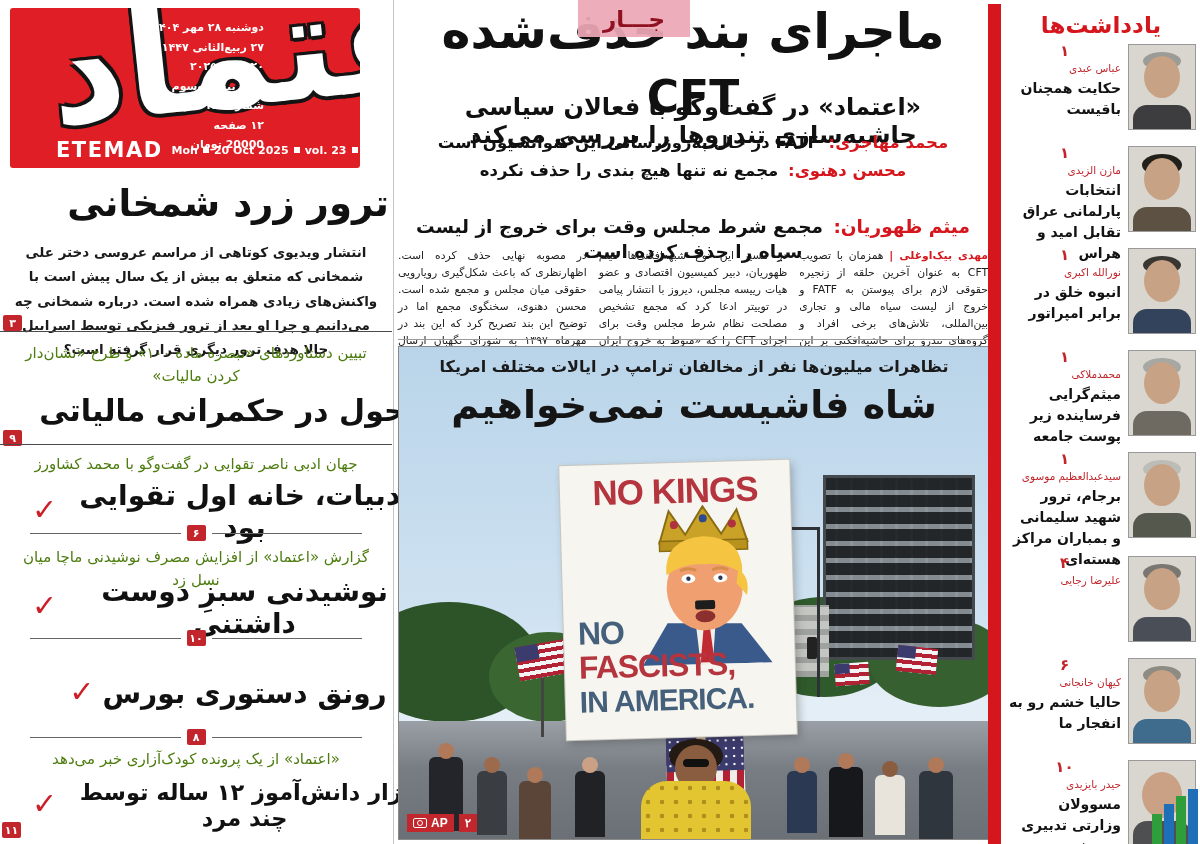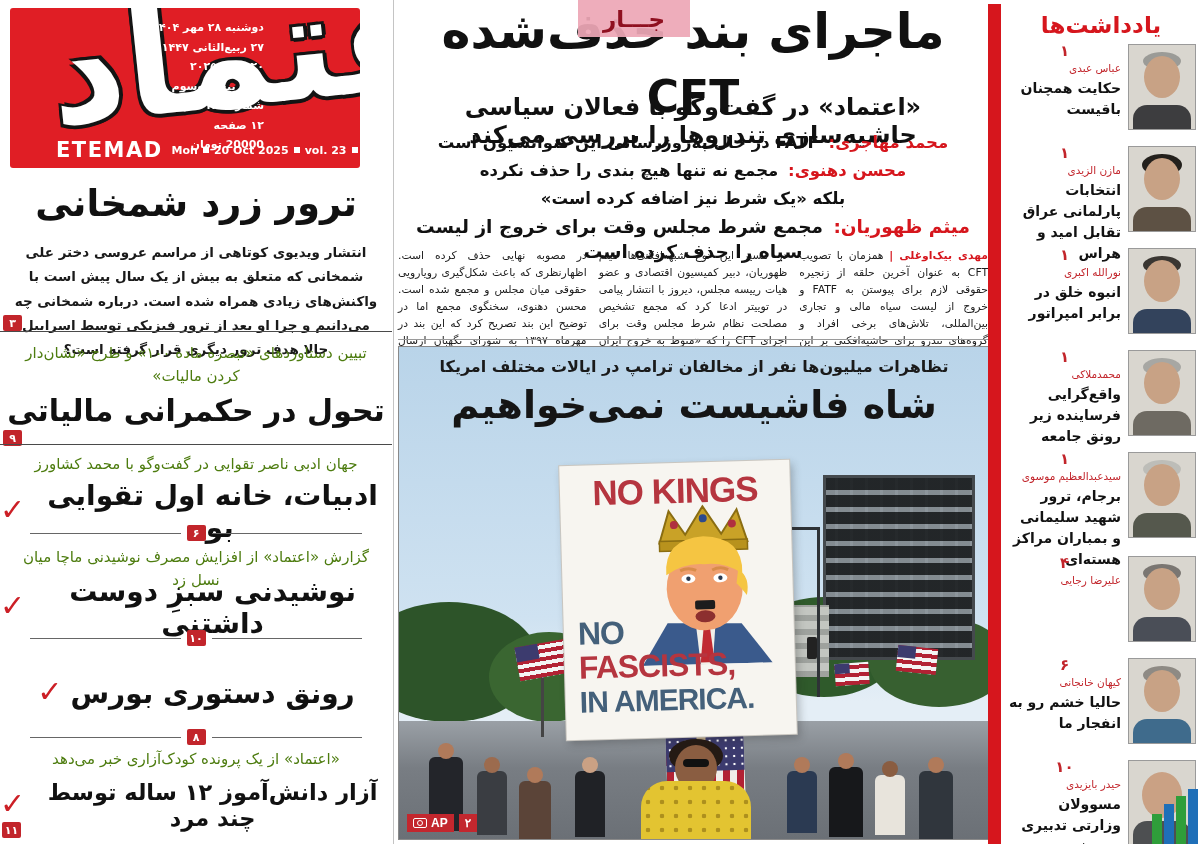--- a/index.html
+++ b/index.html
@@ -14,21 +14,21 @@
            text-shadow:3px 3px 0 #141414,-3px -3px 0 #141414,3px -3px 0 #141414,-3px 3px 0 #141414,0 4px 0 #141414,4px 0 0 #141414;}
   .dates{position:absolute;left:92px;top:10px;width:162px;color:#fff;font-size:11px;font-weight:700;
          line-height:1.78;text-align:right;direction:rtl;z-index:3;}
   .enbar{position:absolute;left:10px;right:6px;bottom:6px;display:flex;align-items:center;color:#fff;z-index:3;}
   .etemad{font-size:21px;font-weight:700;letter-spacing:1.5px;margin-right:9px;margin-left:36px;}
   .eninfo{display:flex;align-items:center;font-size:11px;font-weight:700;white-space:nowrap;}
   .sq{display:inline-block;width:6px;height:6px;background:#fff;margin:0 5px;flex:0 0 auto;}
   
   .vline{left:393px;top:0;width:1px;height:844px;background:#c4c4c4;}
   
-  .lc{left:0;width:392px;}
+  .lc{left:0;width:392px;padding-left:32px;}
   .lc-head{text-align:center;font-weight:700;direction:rtl;line-height:1.15;}
   .h38{font-size:37px;} .h30{font-size:30px;} .h28{font-size:28px;} .h22{font-size:22.5px;}
   .lc-body{left:12px;width:368px;direction:rtl;text-align:center;font-weight:700;font-size:13.5px;line-height:1.8;color:#1a1a1a;}
   .kick{left:20px;width:352px;text-align:center;direction:rtl;font-size:15px;font-weight:400;color:#4d7c0f;line-height:1.55;}
   .badge{width:19px;height:16px;background:#c2252b;color:#fff;font-size:11px;font-weight:700;
          display:flex;align-items:center;justify-content:center;border-radius:2px;}
   .hr-full{left:0;width:392px;height:0;border-top:1.5px solid #4a4a4a;}
   .hr-short{left:30px;width:332px;display:flex;align-items:center;}
   .hr-short .seg{flex:1;height:0;border-top:1px solid #666;}
   .hr-short .badge{margin:0 6px;}
@@ -223,23 +223,20 @@
   <div class="abs lead-sub">«اعتماد» در گفت‌وگو با فعالان سیاسی حاشیه‌سازی تندروها را بررسی می‌کند</div>
 
   <div class="abs q" style="top:132px;">
     <span class="qname">محمد مهاجری:</span>
     <span>FATF در حال به‌روزرسانی این کنوانسیون است</span>
   </div>
   <div class="abs q" style="top:160px;">
     <span class="qname">محسن دهنوی:</span>
     <span>مجمع نه تنها هیچ بندی را حذف نکرده</span>
   </div>
-  <div class="abs q" style="top:188px;">
-    <span>بلکه «یک شرط نیز اضافه کرده است»</span>
-  </div>
   <div class="abs q q4" style="top:215px;">
     <span class="qname">میثم ظهوریان:</span>
     <span>مجمع شرط مجلس وقت برای خروج از لیست سیاه را حذف کرده است</span>
   </div>
 
   <div class="abs lead-cols">
     <div class="lead-col">
       <span class="byline">مهدی بیک‌اوغلی |</span>
       <span>همزمان با تصویب CFT به عنوان آخرین حلقه از زنجیره حقوقی لازم برای پیوستن به FATF و خروج از لیست سیاه مالی و تجاری بین‌المللی، تلاش‌های برخی افراد و گروه‌های تندرو برای حاشیه‌افکنی بر این تصمیم مجمع نیز آغاز شد</span>
     </div>
@@ -387,21 +384,21 @@
   </div>
   <div class="sb-entry e4" style="top:350px;">
     <div class="sb-photo">
         <div class="av-hair"></div>
         <div class="av-head"></div>
         <div class="av-body"></div>
       </div>
     <div class="sb-text">
       <div class="sb-num">۱</div>
       <div class="sb-author">محمدملاکی</div>
-      <div class="sb-t">واقع‌گرایی فرساینده زیر رونق جامعه</div>
+      <div class="sb-t">میثم‌گرایی فرساینده زیر پوست جامعه</div>
     </div>
   </div>
   <div class="sb-entry e5" style="top:452px;">
     <div class="sb-photo">
         <div class="av-hair"></div>
         <div class="av-head"></div>
         <div class="av-body"></div>
       </div>
     <div class="sb-text">
       <div class="sb-num">۱</div>

